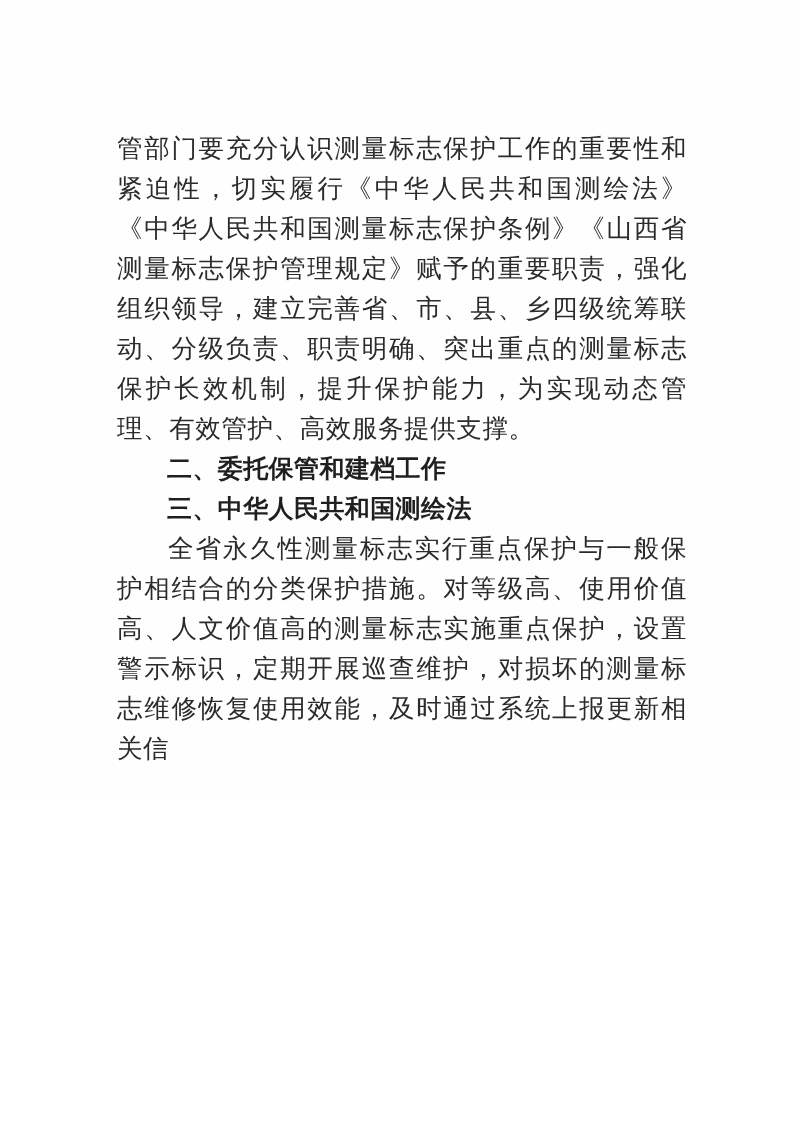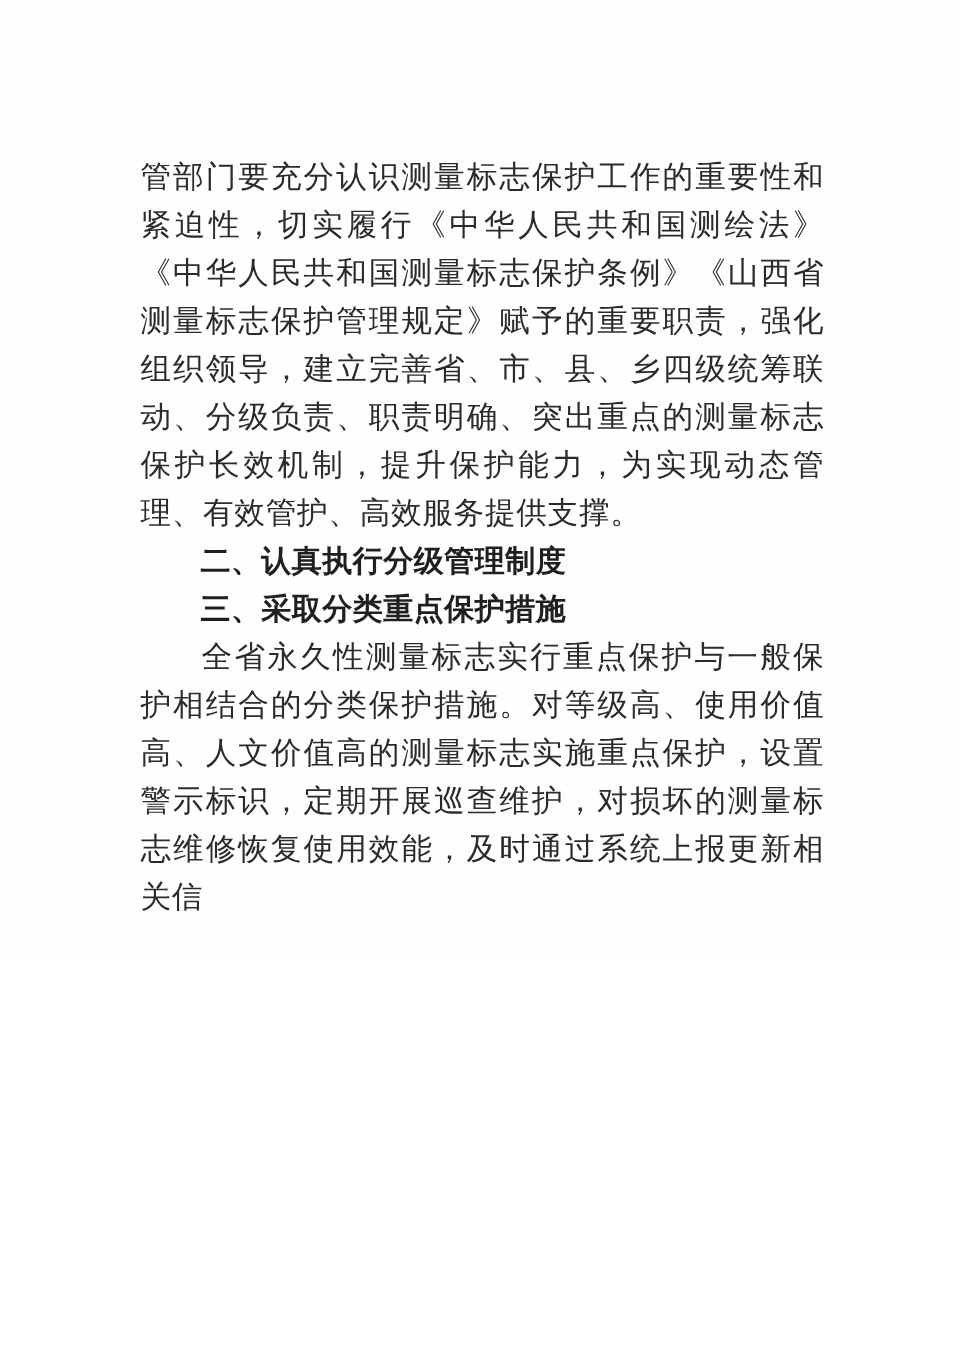--- a/index.html
+++ b/index.html
@@ -85,24 +85,24 @@
 <body>
 
 <div class="page">
 
   <div class="scan-grain"></div>
 
   <div class="textblock">
 
     <p class="para">管部门要充分认识测量标志保护工作的重要性和紧迫性，切实履行《中华人民共和国测绘法》《中华人民共和国测量标志保护条例》《山西省测量标志保护管理规定》赋予的重要职责，强化组织领导，建立完善省、市、县、乡四级统筹联动、分级负责、职责明确、突出重点的测量标志保护长效机制，提升保护能力，为实现动态管理、有效管护、高效服务提供支撑。</p>
 
-    <h2 class="heading">二、认真执行分级管理制度</h2>
+    <h2 class="heading">二、委托保管和建档工作</h2>
 
 
-    <h2 class="heading">三、采取分类重点保护措施</h2>
+    <h2 class="heading">三、中华人民共和国测绘法</h2>
 
     <p class="para indent">全省永久性测量标志实行重点保护与一般保护相结合的分类保护措施。对等级高、使用价值高、人文价值高的测量标志实施重点保护，设置警示标识，定期开展巡查维护，对损坏的测量标志维修恢复使用效能，及时通过系统上报更新相关信</p>
 
   </div>
 
   <div class="footer">- 2 -</div>
 
 </div>
 
 </body></html>

